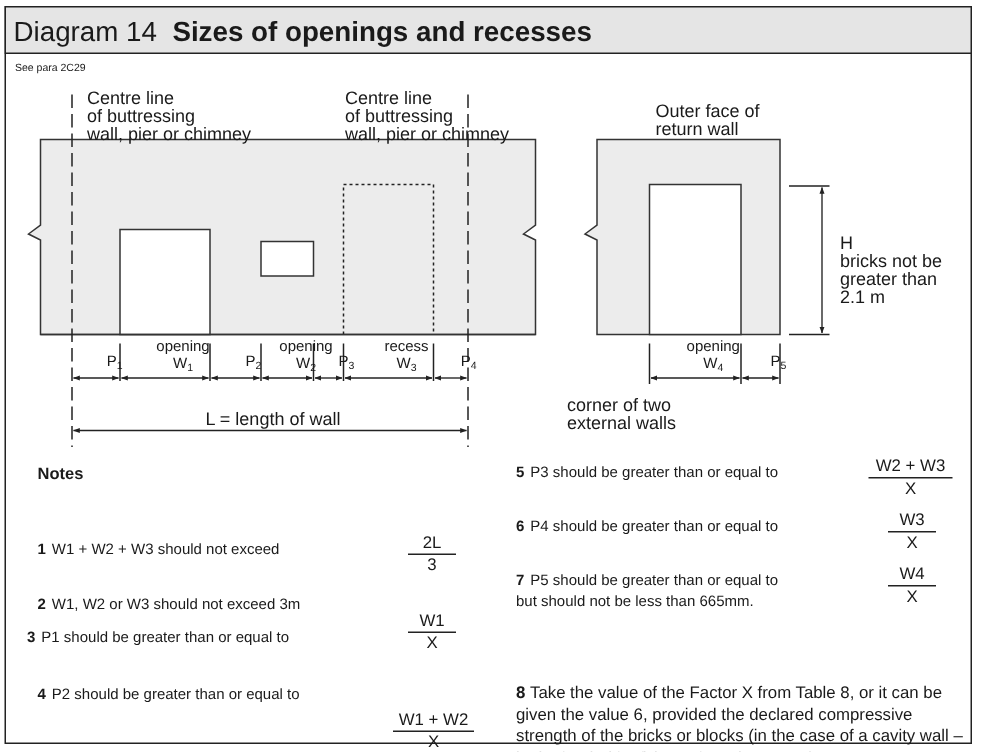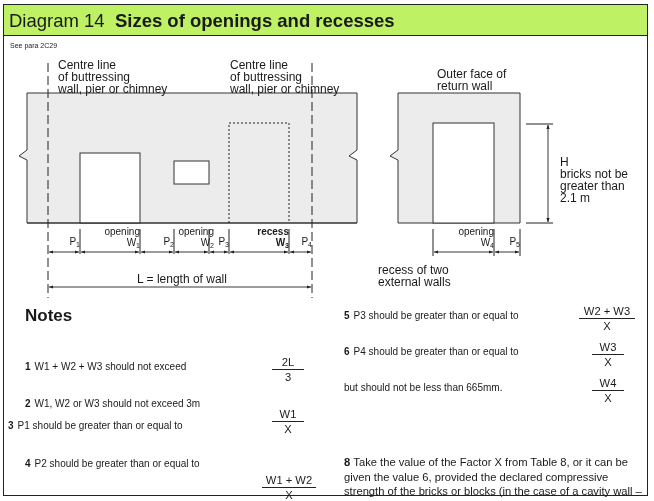--- a/index.html
+++ b/index.html
@@ -1,29 +1,29 @@
 <!DOCTYPE html>
 <html><head>
   <meta charset="utf-8">
   <style>
     html, body { margin:0; padding:0; background:#ffffff; }
     body { width:654px; height:501px; position:relative; overflow:hidden;
            font-family:"Liberation Sans", sans-serif; color:#1a1a1a; }
     .frame { position:absolute; left:3px; top:4px; width:645px; height:492px;
              border:1.5px solid #222; box-sizing:border-box; }
     .header { position:absolute; left:3px; top:4px; width:645px; height:32px;
-              background:#bef264; border:1.5px solid #222; box-sizing:border-box; }
+              background:#e5e5e5; border:1.5px solid #222; box-sizing:border-box; }
     .header .title { position:absolute; left:5px; top:5px; font-size:18.5px; white-space:nowrap; }
     .header .title b { font-weight:bold; }
     .seepara { position:absolute; left:10px; top:42px; font-size:7px; }
     svg.diag { position:absolute; left:0; top:0; }
     .lbl { position:absolute; font-size:12px; line-height:12px; white-space:nowrap; }
-    .dimlbl { position:absolute; font-size:10px; line-height:11px; text-align:right; white-space:nowrap; }
+    .dimlbl { position:absolute; font-size:10px; line-height:11px; text-align:center; white-space:nowrap;margin-left:12px; }
     .dimlbl sub { font-size:7px; vertical-align:-2px; }
-    .notes { position:absolute; font-size:17px; line-height:14px; }
+    .notes { position:absolute; font-size:11px; line-height:14px; }
     .notes b { font-weight:bold; }
     .note { position:absolute; font-size:10px; line-height:14px; white-space:nowrap; }
     .note .num { font-weight:bold; margin-right:4px; }
     .frac { position:absolute; font-size:11.2px; text-align:center; white-space:nowrap; }
     .frac .top { display:block; border-bottom:1px solid #222; padding:0 2px; line-height:13px; }
     .frac .bot { display:block; line-height:14px; }
     .note8 { position:absolute; left:344px; top:420px; width:300px; font-size:11.2px; line-height:14.5px;margin-top:35px; }
   </style>
 </head>
 <body>
@@ -111,21 +111,21 @@
   <div>Outer face of</div>
   <div>return wall</div>
 </div>
 <div class="lbl" style="left:560px;top:156px;">
   <div>H</div>
   <div>bricks not be</div>
   <div>greater than</div>
   <div>2.1 m</div>
 </div>
 <div class="lbl" style="left:378px;top:264px;">
-  <div>recess of two</div>
+  <div>corner of two</div>
   <div>external walls</div>
 </div>
 <div class="lbl" style="left:137px;top:273px;">L = length of wall</div>
 
 <div class="dimlbl" style="left:49px;top:236px;width:31px;">
   <span>P</span><sub>1</sub>
 </div>
 <div class="dimlbl" style="left:80px;top:226px;width:60px;">
   <div>opening</div>
   <span>W</span><sub>1</sub>
@@ -133,21 +133,21 @@
 <div class="dimlbl" style="left:140px;top:236px;width:34px;">
   <span>P</span><sub>2</sub>
 </div>
 <div class="dimlbl" style="left:170px;top:226px;width:44px;">
   <div>opening</div>
   <span>W</span><sub>2</sub>
 </div>
 <div class="dimlbl" style="left:209px;top:236px;width:20px;">
   <span>P</span><sub>3</sub>
 </div>
-<div class="dimlbl" style="left:229px;top:226px;width:60px;font-weight:bold;">
+<div class="dimlbl" style="left:229px;top:226px;width:60px;">
   <div>recess</div>
   <span>W</span><sub>3</sub>
 </div>
 <div class="dimlbl" style="left:289px;top:236px;width:23px;">
   <span>P</span><sub>4</sub>
 </div>
 <div class="dimlbl" style="left:433px;top:226px;width:61px;">
   <div>opening</div>
   <span>W</span><sub>4</sub>
 </div>
@@ -164,21 +164,21 @@
 </div>
 <div class="frac" style="left:272px;top:356px;width:32px;">
   <span class="top">2L</span>
     <span class="bot">3</span>
 </div>
 
 <div class="note" style="left:25px;top:397px;">
   <span class="num">2</span><span>W1, W2 or W3 should not exceed 3m</span>
 </div>
 
-<div class="note" style="left:8px;top:419px;text-align:right;">
+<div class="note" style="left:18px;top:419px;text-align:right;">
   <span class="num">3</span><span>P1 should be greater than or equal to</span>
 </div>
 <div class="frac" style="left:272px;top:408px;width:32px;">
   <span class="top">W1</span>
     <span class="bot">X</span>
 </div>
 
 <div class="note" style="left:25px;top:457px;">
   <span class="num">4</span><span>P2 should be greater than or equal to</span>
 </div>
@@ -197,20 +197,21 @@
 
 <div class="note" style="left:344px;top:345px;">
   <span class="num">6</span><span>P4 should be greater than or equal to</span>
 </div>
 <div class="frac" style="left:592px;top:341px;width:32px;">
   <span class="top">W3</span>
     <span class="bot">X</span>
 </div>
 
 <div class="note" style="left:344px;top:381px;">
+  <div><span class="num">7</span><span>P5 should be greater than or equal to</span></div>
   <div>but should not be less than 665mm.</div>
 </div>
 <div class="frac" style="left:592px;top:377px;width:32px;">
   <span class="top">W4</span>
     <span class="bot">X</span>
 </div>
 
 <div class="note8">
   <b>8</b>&nbsp;<span>Take the value of the Factor X from Table 8, or it can be given the value 6, provided the declared compressive strength of the bricks or blocks (in the case of a cavity wall – in the loaded leaf) is not less than 7.3N/mm².</span>
 </div>

